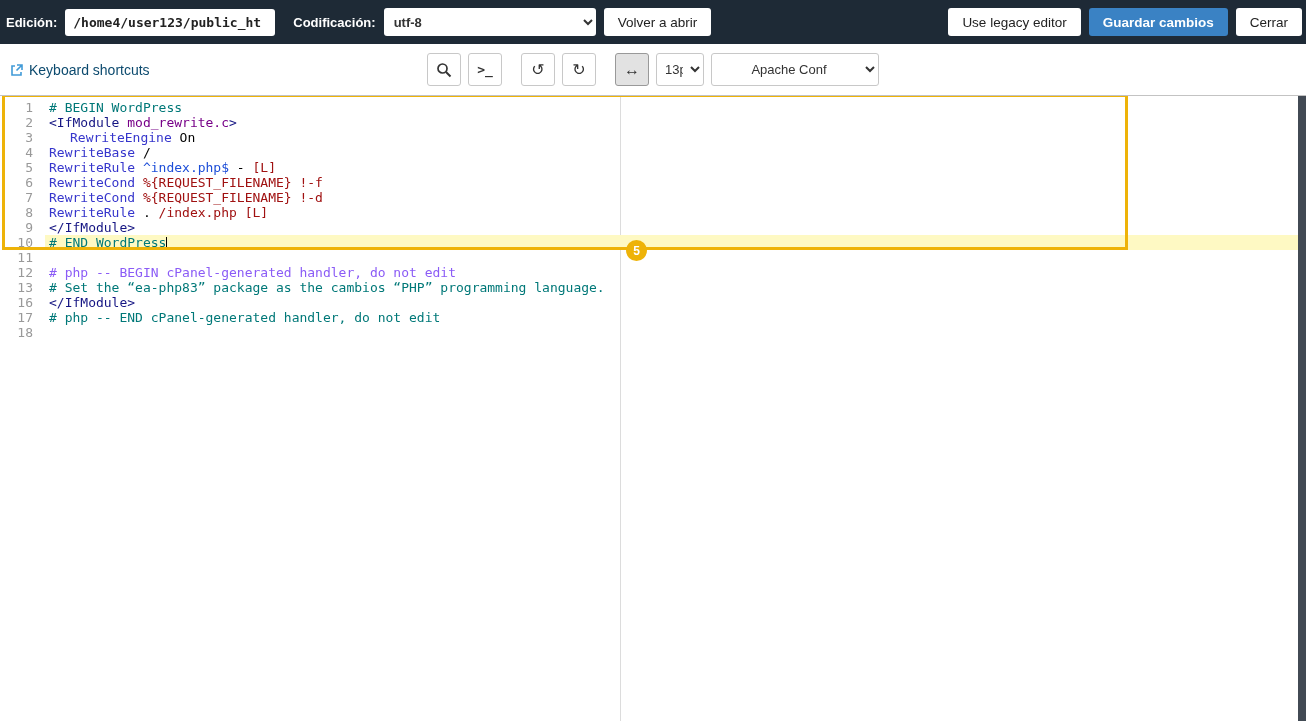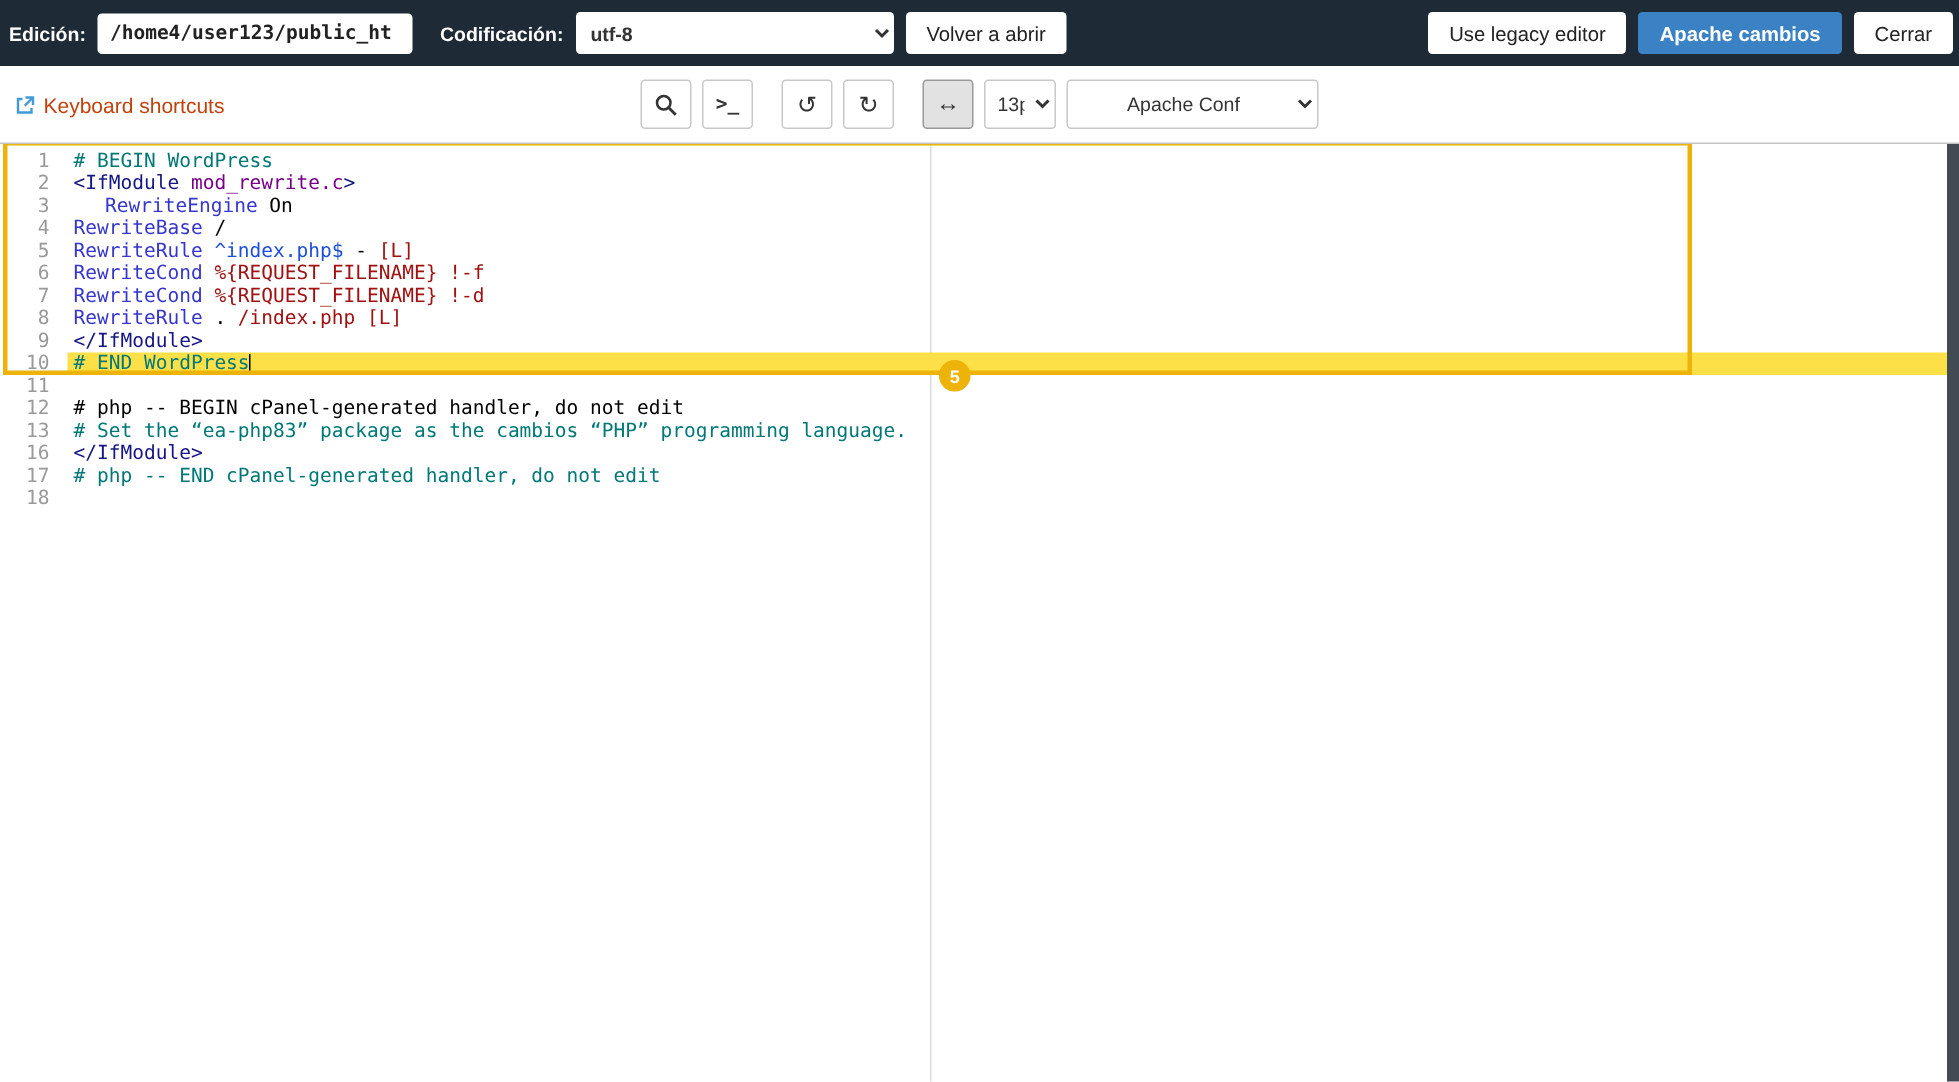--- a/index.html
+++ b/index.html
@@ -17,21 +17,21 @@
                 font-size:13px; font-weight:600; color:#333; padding:0 6px; }
   .hbtn { height:28px; background:#fff; color:#222; border:none; border-radius:3px;
           font-size:13.5px; padding:0 14px; cursor:pointer; white-space:nowrap; }
   .hbtn.primary { background:#3a82c4; color:#fff; font-weight:bold; }
   .topbar .spacer { flex:1; }
 
   
   .toolbar { height:52px; background:#fff; border-bottom:1px solid #c3c3c3;
              position:relative; display:flex; align-items:center; justify-content:center; }
   .shortcuts-link { position:absolute; left:10px; top:0; height:100%; display:flex;
-                    align-items:center; gap:5px; color:#c2410c; font-size:14px;
+                    align-items:center; gap:5px; color:#0c4a6e; font-size:14px;
                     text-decoration:none; cursor:pointer; }
   .ctrl-group { display:flex; align-items:center; gap:7px; }
   .tbtn { min-width:34px; height:33px; background:#fff; border:1px solid #c8c8c8;
           border-radius:3px; color:#333; font-size:16px; display:flex; align-items:center;
           justify-content:center; cursor:pointer; padding:0 8px; }
   .tbtn.mono { font-family:"DejaVu Sans Mono", monospace; font-size:13px; font-weight:bold; }
   .tbtn.active { background:#e2e2e2; border-color:#999; }
   .gap-lg { width:5px; }
   .tsel { height:33px; border:1px solid #c8c8c8; border-radius:3px; background:#fff;
           font-size:13px; color:#333; padding:0 4px; }
@@ -39,21 +39,21 @@
   .tsel.syntax { width:168px; text-align:center; }
 
   
   .editor { position:relative; height:632px; background:#fff; overflow:hidden; }
   .ruler { position:absolute; left:620px; top:0; bottom:0; width:1px; background:#dcdcdc; z-index:1; }
   .lines { position:relative; z-index:2; padding-top:4px;
            font-family:"DejaVu Sans Mono", monospace; font-size:13px; }
   .ed-row { display:flex; height:15px; line-height:15px; }
   .gutter { flex:none; width:45px; padding-right:12px; text-align:right; color:#999; }
   .code { flex:1; padding-left:4px; white-space:pre; color:#000; margin-right:8px; }
-  .ed-row.active .code { background:#fde047; }
+  .ed-row.active .code { background:#fef9c3; }
   .cursor { display:inline-block; width:1px; height:12px; background:#000;
             vertical-align:-2px; }
 
   
   .anno-rect { position:absolute; left:2px; top:-2px; width:1126px; height:156px;
                border:3px solid #eeb308; z-index:5; pointer-events:none; }
   .anno-badge { position:absolute; left:626px; top:144px; width:21px; height:21px;
                 border-radius:50%; background:#eeb308; color:#fff; font-size:12px;
                 font-weight:bold; display:flex; align-items:center; justify-content:center;
                 z-index:6; }
@@ -67,21 +67,21 @@
 <div class="topbar">
   <span class="topbar-label">Edición:</span>
   <input class="path-input" type="text" value="/home4/user123/public_ht" style="">
   <span class="topbar-label" style="margin-left:10px;">Codificación:</span>
   <select class="enc-select">
     <option>utf-8</option>
   </select>
   <button class="hbtn">Volver a abrir</button>
   <span class="spacer"></span>
   <button class="hbtn">Use legacy editor</button>
-  <button class="hbtn primary">Apache cambios</button>
+  <button class="hbtn primary">Guardar cambios</button>
   <button class="hbtn">Cerrar</button>
 </div>
 
 <div class="toolbar">
   <a class="shortcuts-link">
     <svg width="14" height="14" viewBox="0 0 14 14">
       <path d="M5 3 H2 V12 H11 V9" fill="none" stroke="#419bd8" stroke-width="1.6"></path>
       <path d="M7 2 H12 V7 M12 2 L6.5 7.5" fill="none" stroke="#419bd8" stroke-width="1.6"></path>
     </svg>
     <span>Keyboard shortcuts</span>
@@ -158,21 +158,21 @@
       <div class="ed-row active">
         <div class="gutter">10</div>
         <div class="code"><span class="tok-c" style="color: rgb(0, 120, 120);"># END WordPress</span><span class="cursor"></span></div>
       </div>
       <div class="ed-row">
         <div class="gutter">11</div>
         <div class="code"></div>
       </div>
       <div class="ed-row">
         <div class="gutter">12</div>
-        <div class="code"><span class="tok-c" style="color: #000000;"># php -- BEGIN cPanel-generated handler, do not edit</span></div>
+        <div class="code"><span class="tok-c" style="color: #8b5cf6;"># php -- BEGIN cPanel-generated handler, do not edit</span></div>
       </div>
       <div class="ed-row">
         <div class="gutter">13</div>
         <div class="code"><span class="tok-c" style="color: rgb(0, 120, 120);"># Set the “ea-php83” package as the cambios “PHP” programming language.</span></div>
       </div>
       <div class="ed-row">
         <div class="gutter">16</div>
         <div class="code"><span class="tok-t" style="color: rgb(21, 21, 131);">&lt;/IfModule&gt;</span></div>
       </div>
       <div class="ed-row">

